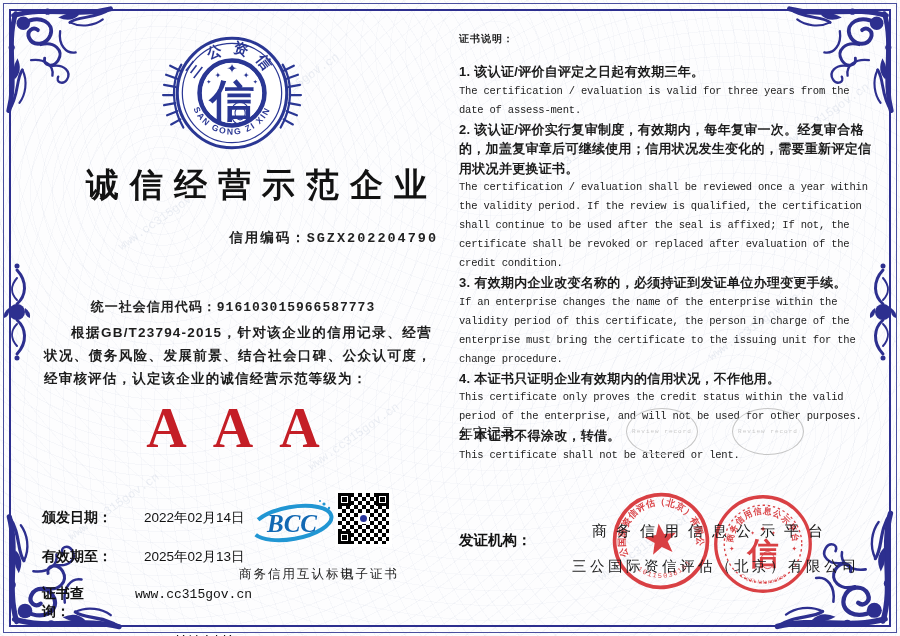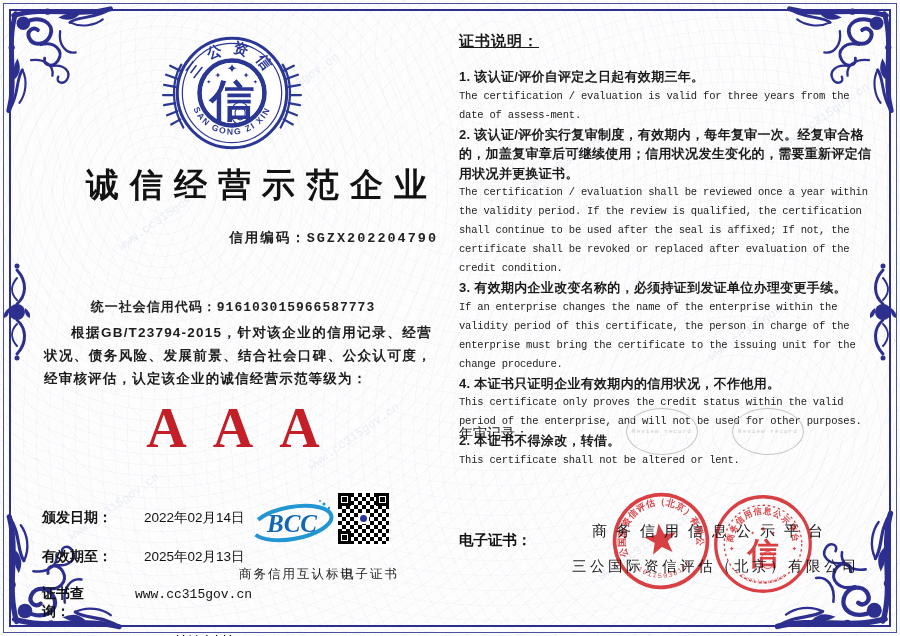--- a/index.html
+++ b/index.html
@@ -17,21 +17,21 @@
   .border-inner{position:absolute;inset:9px;border:2.5px solid #2d2f8f;pointer-events:none;}
   .wm{position:absolute;color:rgba(100,120,165,.12);font-size:12px;transform:rotate(-35deg);white-space:nowrap;}
   .corner{position:absolute;width:126px;height:126px;color:#2d2f8f;}
   .flx{display:flex;align-items:baseline;gap:28px;}
   .title{left:28px;top:163px;width:410px;text-align:right;font-size:33px;font-weight:bold;color:#121212;letter-spacing:11px;}
   .creditline{left:28px;top:229px;width:410px;text-align:right;font-size:13.5px;font-weight:bold;color:#222;letter-spacing:2px;}
   .uscc{left:28px;top:298px;width:410px;text-align:center;font-size:13px;font-weight:bold;color:#222;letter-spacing:1px;}
   .statement{left:44px;top:321px;width:388px;font-size:13.5px;font-weight:600;color:#1c1c1c;line-height:23px;letter-spacing:1.2px;text-indent:2em;text-align:justify;}
   .grade{left:28px;top:396px;width:410px;text-align:center;font-size:56px;font-weight:bold;letter-spacing:26px;text-indent:26px;}
   .inst{left:459px;top:32px;width:418px;color:#1b1b1b;}
-  .inst h3{margin:0 0 16px 0;font-size:15px;letter-spacing:1px;text-decoration:underline;}
+  .inst h3{margin:0 0 16px 0;font-size:10px;letter-spacing:1px;}
   .inst .cn{font-size:13px;font-weight:bold;line-height:19.5px;letter-spacing:.3px;margin:0;}
   .inst .en{font-size:10.5px;line-height:19px;letter-spacing:-.2px;margin:0;color:#222;font-family:Liberation Mono, monospace;}
   .daterow{margin-bottom:9px;}
   .daterow .lbl{font-size:14px;font-weight:bold;color:#111;}
   .daterow .val{font-size:13.5px;color:#111;margin-left:4px;margin-top:12px;}
   .oval{position:absolute;width:70px;height:45px;border:1.5px solid #c5c5c5;border-radius:50%;
         display:flex;align-items:center;justify-content:center;background:transparent;}
   .oval span{font-size:6px;color:#cacaca;letter-spacing:1px;}
   .orgline{position:absolute;color:#1a1a1a;z-index:6;white-space:nowrap;}
   .seal{position:absolute;z-index:5;opacity:.88;}
@@ -225,21 +225,21 @@
   </div>
 
   <div class="abs" style="left:459px;top:425px;font-size:14px;font-weight:normal;color:#111">年审记录：</div>
   <div class="oval" style="left:626px;top:408px">
     <span class="mono">Review record</span>
   </div>
   <div class="oval" style="left:732px;top:408px">
     <span class="mono">Review record</span>
   </div>
 
-  <div class="abs" style="left:459px;top:531px;font-size:14.5px;font-weight:bold;color:#111">电子证书：</div>
+  <div class="abs" style="left:459px;top:531px;font-size:14.5px;font-weight:bold;color:#111">发证机构：</div>
   <div class="orgline" style="left:592px;top:522px;font-size:15px;letter-spacing:9px;font-weight:500">商务信用信息公示平台</div>
   <div class="orgline" style="left:572px;top:557px;font-size:14.5px;letter-spacing:3.5px">三公国际资信评估（北京）有限公司</div>
 
   <svg class="seal" style="left:610px;top:490px;width:102px;height:102px;transform:rotate(-8deg)" viewBox="0 0 110 110">
     <defs>
       <path id="s1top" d="M18.3,68.3 A39,39 0 1 1 91.7,68.3"></path>
       <path id="s1bot" d="M24.4,80.7 A40,40 0 0 0 85.6,80.7"></path>
     </defs>
     <circle cx="55" cy="55" r="50" fill="none" stroke="#d5272b" stroke-width="4"></circle>
     <polygon points="55,36 59.4,47.9 72.1,48.4 62.1,56.3 65.6,68.6 55,61.5 44.4,68.6 47.9,56.3 37.9,48.4 50.6,47.9" fill="#d5272b"></polygon>

